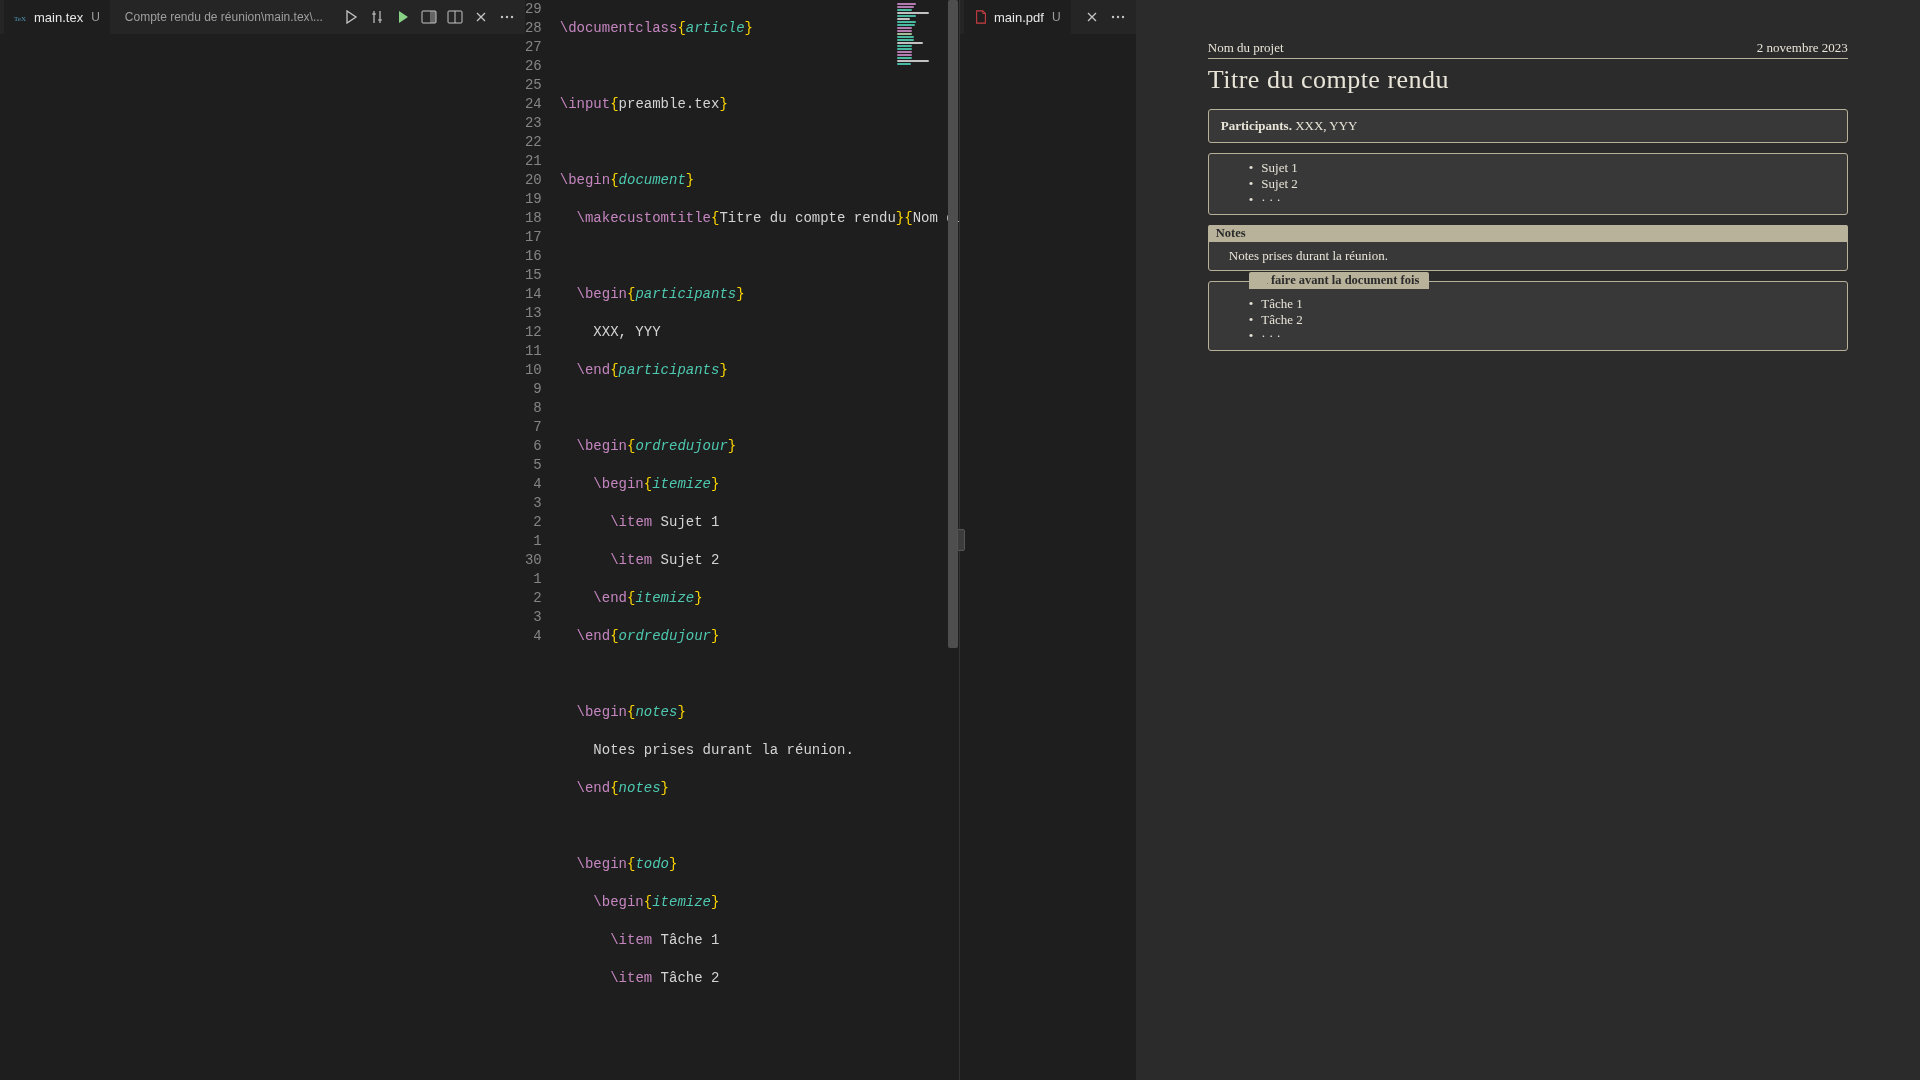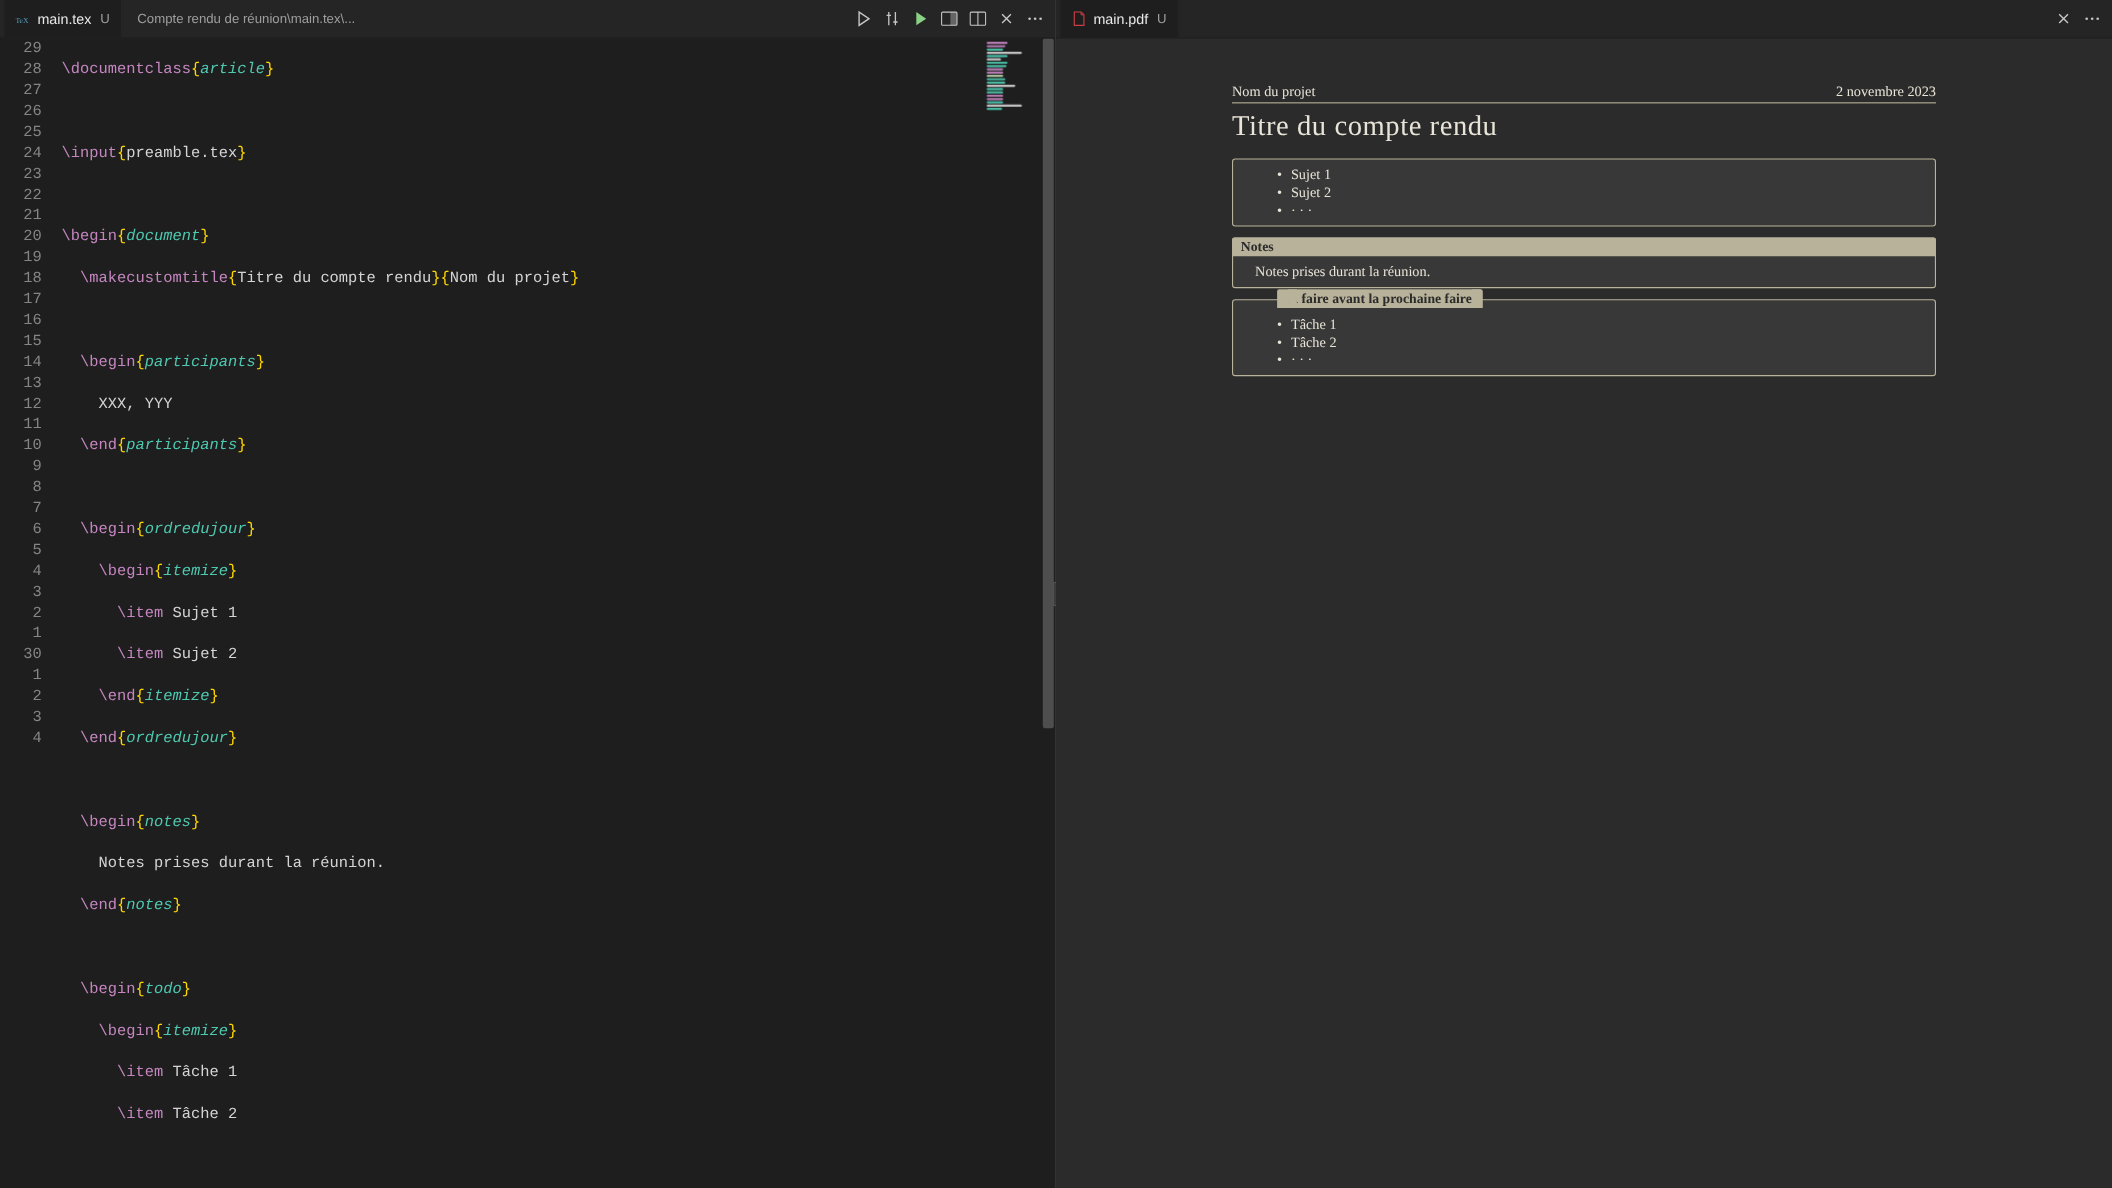--- a/index.html
+++ b/index.html
@@ -6,21 +6,21 @@
   html, body { height: 100%; }
   body {
     background: #1e1e1e;
     color: #d4d4d4;
     font-family: "Segoe UI", Arial, sans-serif;
     font-size: 13px;
     display: flex;
     overflow: hidden;
   }
 
-  .pane { display: flex; flex-direction: column; height: 100vh; }
+  .pane { display: flex; flex-direction: row; height: 100vh; }
   .pane.left { width: 50%; border-right: 1px solid #333; }
   .pane.right { width: 50%; }
 
   .tabbar {
     display: flex; align-items: center; height: 35px;
     background: #252526; border-bottom: 1px solid #1e1e1e;
     padding: 0 4px; gap: 6px;
   }
   .tab {
     display: flex; align-items: center; gap: 6px;
@@ -302,36 +302,39 @@
 
   <div class="pdf-view">
     <div class="pdf-content">
       <div class="pdf-meta">
         <span>Nom du projet</span>
         <span>2 novembre 2023</span>
       </div>
       <div class="pdf-rule"></div>
       <div class="pdf-title">Titre du compte rendu</div>
 
+      <div class="box simple">
+        <span class="participants"><b>Participants.</b> <span>XXX, YYY</span></span>
+      </div>
 
       <div class="box head">
         <ul id="agenda-list">
             <li>Sujet 1</li>
             <li>Sujet 2</li>
             <li>· · ·</li>
           </ul>
       </div>
 
       <div class="box head">
         <div class="box-title">Notes</div>
         <div class="note-text">Notes prises durant la réunion.</div>
       </div>
 
       <div class="box float-title">
-        <div class="box-title">À faire avant la prochaine faire</div>
+        <div class="box-title">À faire avant la document fois</div>
         <ul id="todo-list">
             <li>Tâche 1</li>
             <li>Tâche 2</li>
             <li>· · ·</li>
           </ul>
       </div>
     </div>
   </div>
 </div>
 

